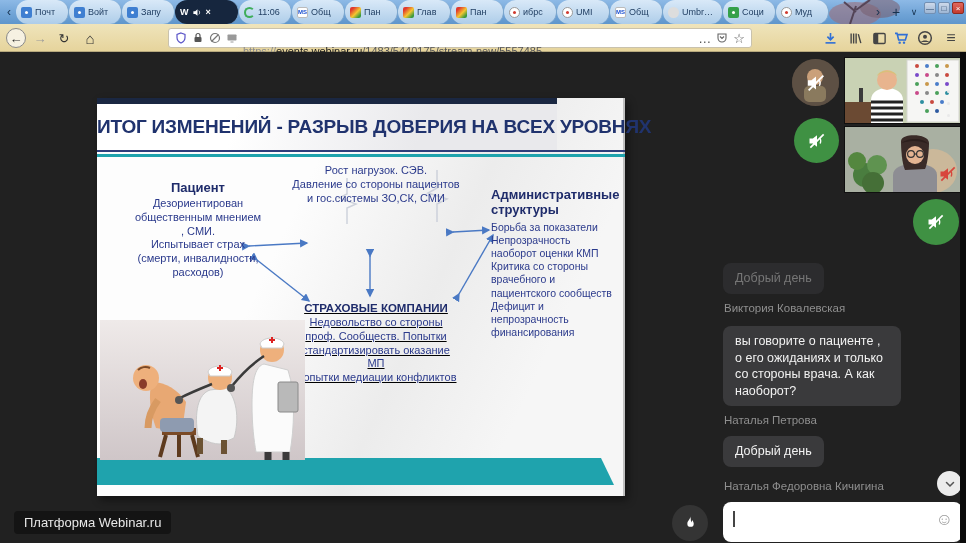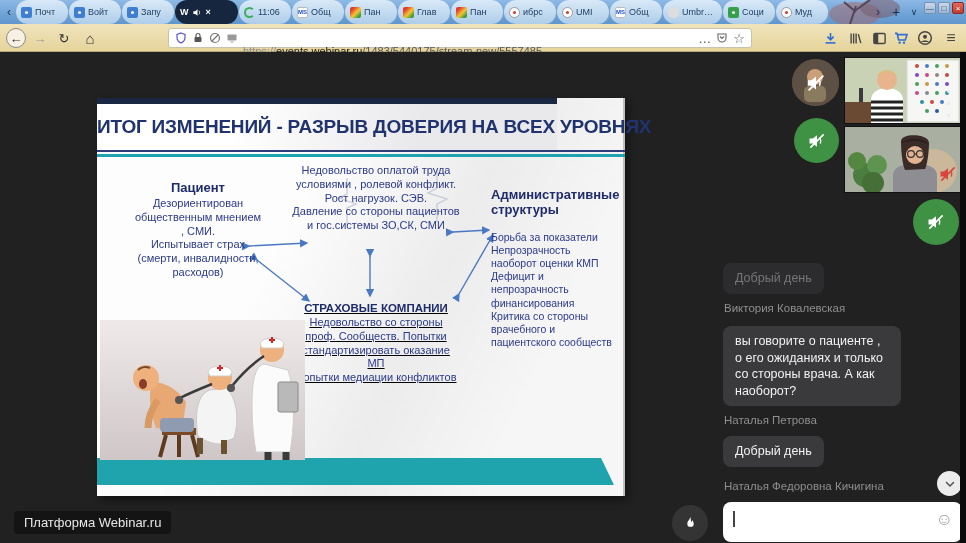--- a/index.html
+++ b/index.html
@@ -262,31 +262,30 @@
         </g>
       </svg>
 
       <div class="ab" style="left:36px;top:82px;width:130px;text-align:center;">
         <div class="sh" style="font-size:13px;margin-bottom:2px;">Пациент</div>
         <div class="sb">Дезориентирован общественным мнением , СМИ.</div>
         <div class="sb">Испытывает страх (смерти, инвалидности, расходов)</div>
       </div>
 
       <div class="ab" style="left:193px;top:66px;width:172px;text-align:center;">
-        <div class="sb">Недовольство оплатой труда условиями , ролевой  конфликт.</div>
         <div class="sb">Рост нагрузок. СЭВ.</div>
         <div class="sb">Давление со  стороны пациентов и  гос.системы ЗО,СК, СМИ</div>
       </div>
 
       <div class="ab" style="left:394px;top:90px;width:128px;text-align:left;">
-        <div class="sh" style="font-size:13px;line-height:1.15;margin-bottom:13px;">Административные структуры</div>
+        <div class="sh" style="font-size:13px;line-height:1.15;margin-bottom:3px;">Административные структуры</div>
         <div class="sb" style="font-size:10.5px;">Борьба за показатели</div>
         <div class="sb" style="font-size:10.5px;">Непрозрачность наоборот  оценки КМП</div>
+        <div class="sb" style="font-size:10.5px;">Критика со стороны врачебного   и пациентского сообществ</div>
         <div class="sb" style="font-size:10.5px;">Дефицит и непрозрачность финансирования</div>
-        <div class="sb" style="font-size:10.5px;">Критика со стороны врачебного   и пациентского сообществ</div>
       </div>
 
       <div class="ab" style="left:198px;top:204px;width:162px;text-align:center;text-decoration:underline;">
         <div class="sh" style="font-size:11.5px;margin-bottom:2px;">СТРАХОВЫЕ КОМПАНИИ</div>
         <div class="sb">Недовольство со стороны проф. Сообществ. Попытки стандартизировать оказание МП</div>
         <div class="sb">Попытки медиации конфликтов</div>
       </div>
 
       <div class="teal-band"></div>
 

